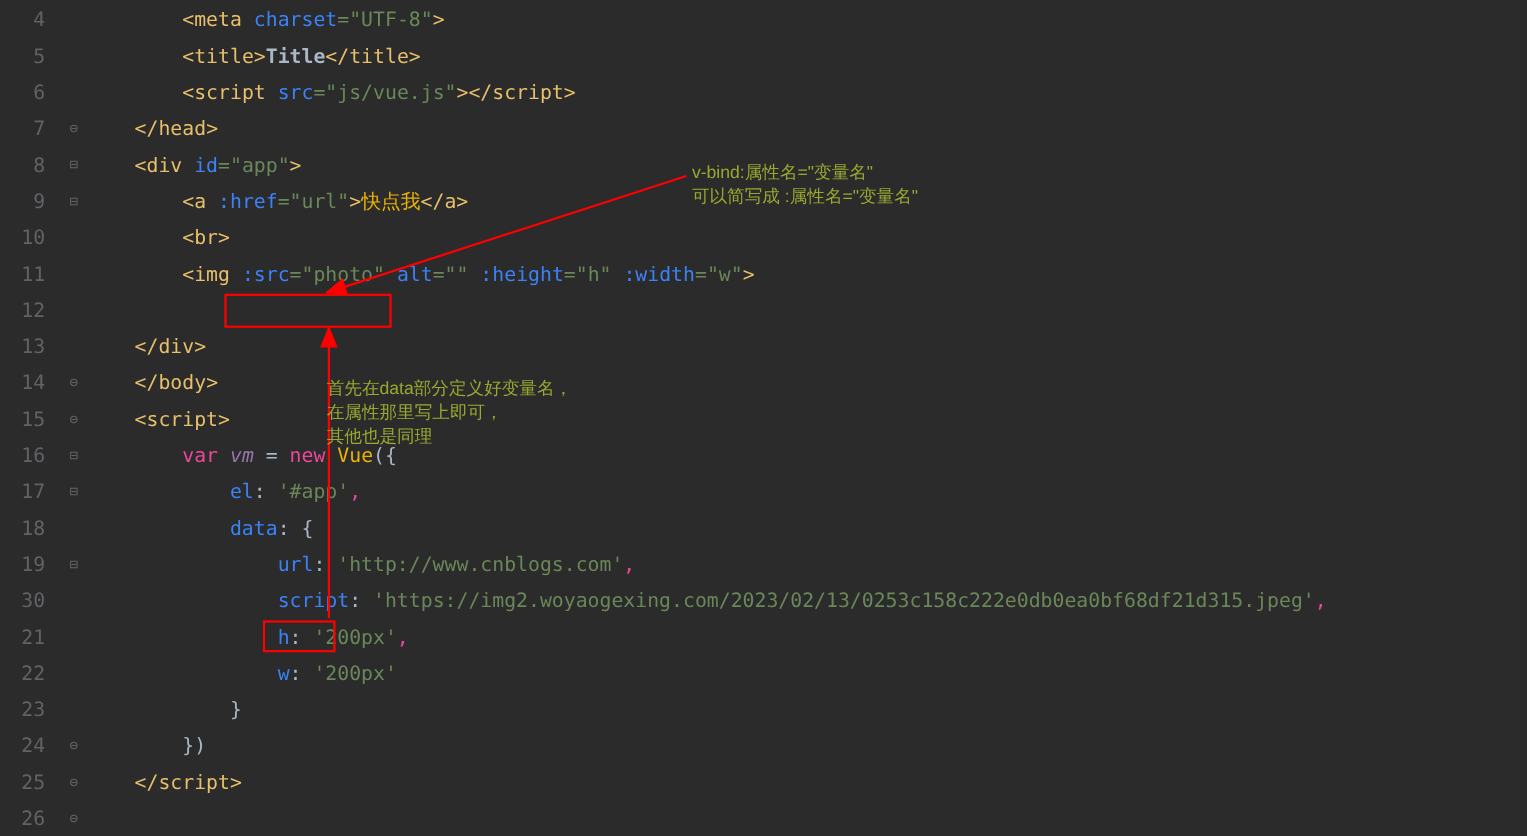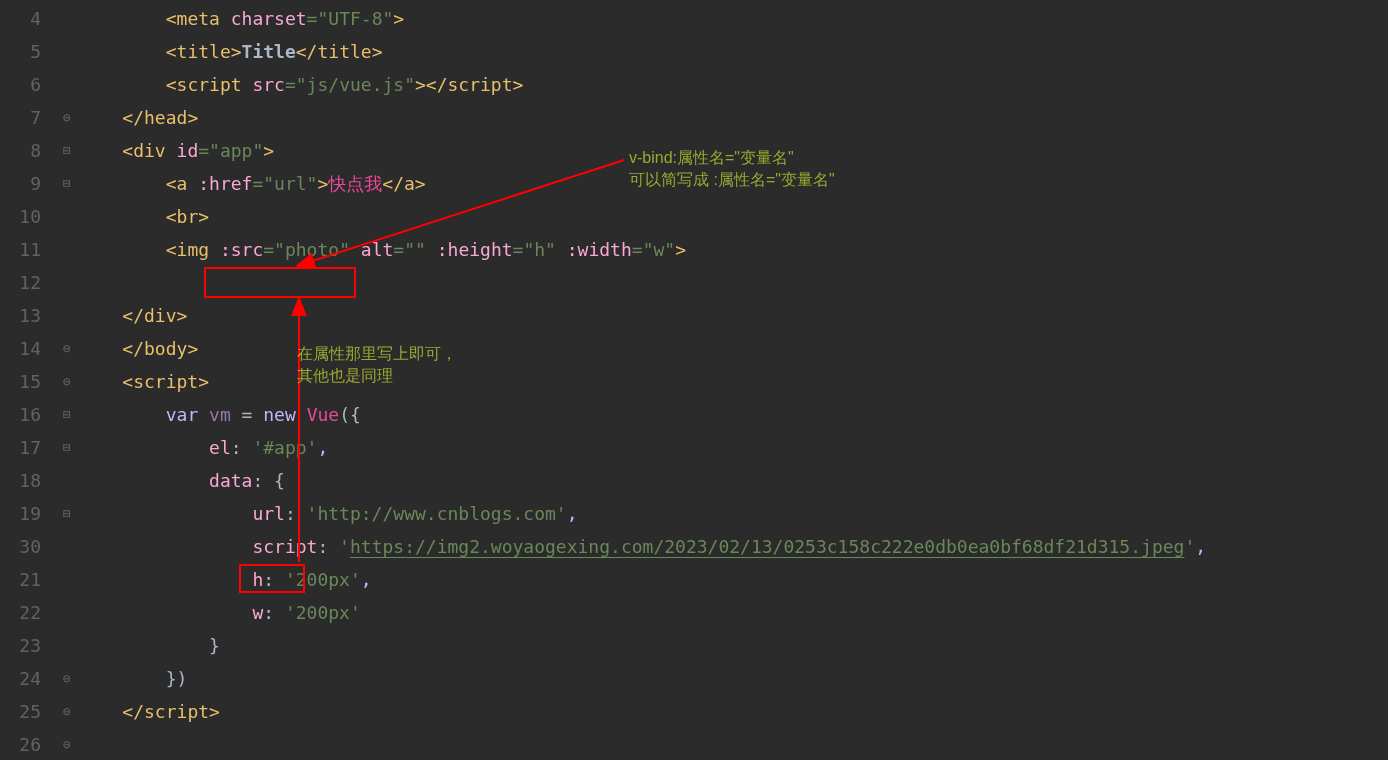--- a/index.html
+++ b/index.html
@@ -5,29 +5,29 @@
 html,body{margin:0;padding:0;background:#2b2b2b;color:#a9b7c6;font-family:'Consolas','Menlo','Monaco',monospace;font-size:18px;overflow:hidden}
 .editor{display:flex;height:760px;width:1388px;position:relative}
 .gutter{width:55px;background:#2b2b2b;color:#606366;text-align:right;padding-top:2px;user-select:none;flex-shrink:0}
 .gutter div{height:33px;line-height:33px;padding-right:14px}
 .fold-col{width:24px;background:#2b2b2b;color:#606366;flex-shrink:0;padding-top:2px;position:relative}
 .fold-col div{height:33px;line-height:33px;text-align:center;font-size:13px}
 .fold-mark{position:relative;top:0}
 .code{flex:1;padding-top:2px;position:relative}
 .line{height:33px;line-height:33px;white-space:pre}
 .tag{color:#e8bf6a}
-.attr{color:#f9a8d4}
+.attr{color:#3b82f6}
 .str{color:#6a8759}
-.kw{color:#c4b5fd}
+.kw{color:#ec4899}
 .var{color:#9876aa}
-.txt{color:#ec4899}
+.txt{color:#eab308}
 .punc{color:#a9b7c6}
 .bold{color:#a9b7c6;font-weight:bold}
-.ital{}
-.underln{text-decoration:underline;text-underline-offset:4px}
+.ital{font-style:italic}
+.underln{text-underline-offset:4px}
 .box1{border:2px solid #ff0000;position:absolute;pointer-events:none}
 .annotation{position:absolute;color:#9ba82f;font-size:16px;line-height:22px;font-family:sans-serif;pointer-events:none}
 svg.arrows{position:absolute;top:0;left:0;pointer-events:none}
 </style>
 </head>
 <body>
 
 <div class="editor">
   <div class="gutter">
     <div>4</div>
@@ -116,17 +116,18 @@
       </defs>
       <line x1="545" y1="160" x2="218" y2="266" stroke="#ff0000" stroke-width="2" marker-end="url(#ah)"></line>
       <line x1="220" y1="562" x2="220" y2="298" stroke="#ff0000" stroke-width="2" marker-end="url(#ah)"></line>
     </svg>
 
     <div class="annotation" style="left:550px;top:147px">
       <div>v-bind:属性名="变量名"</div>
       <div>可以简写成 :属性名="变量名"</div>
     </div>
     <div class="annotation" style="left:218px;top:343px">
+      <div>首先在data部分定义好变量名，</div>
       <div>在属性那里写上即可，</div>
       <div>其他也是同理</div>
     </div>
   </div>
 </div>
 
 </body></html>

